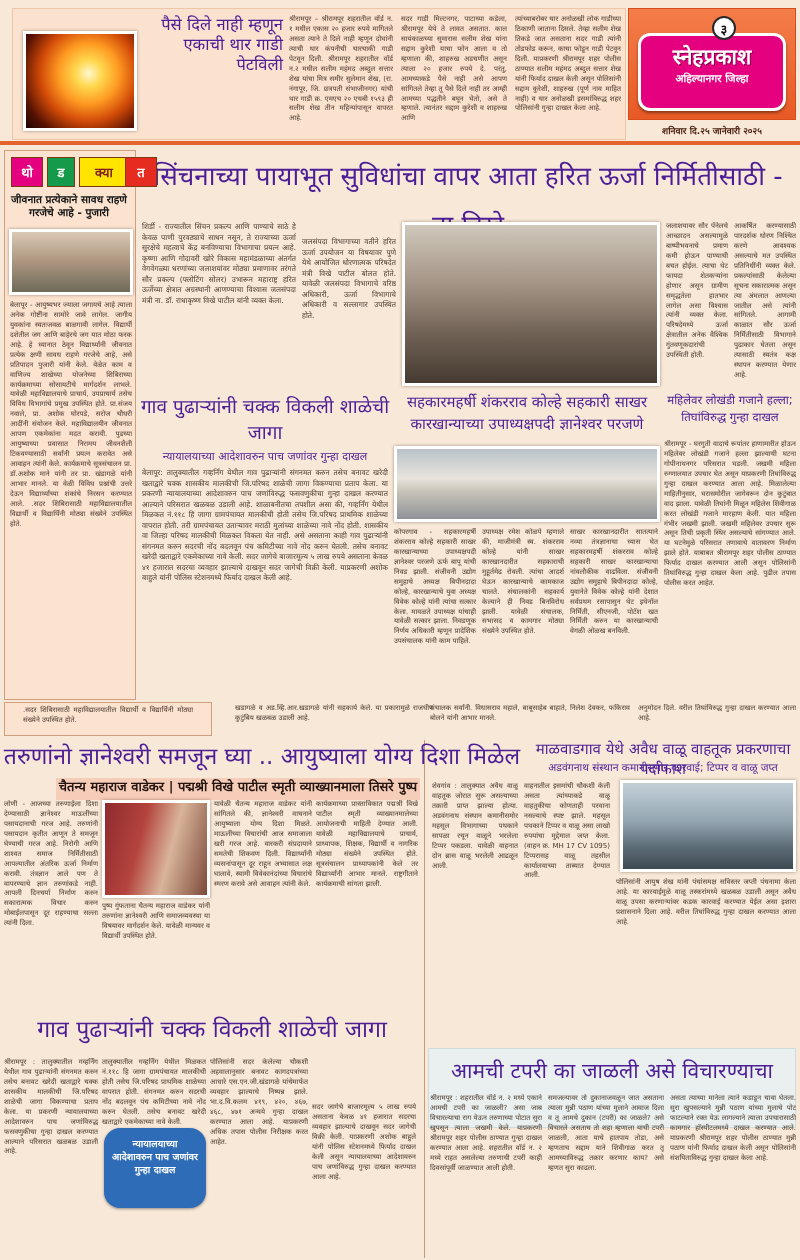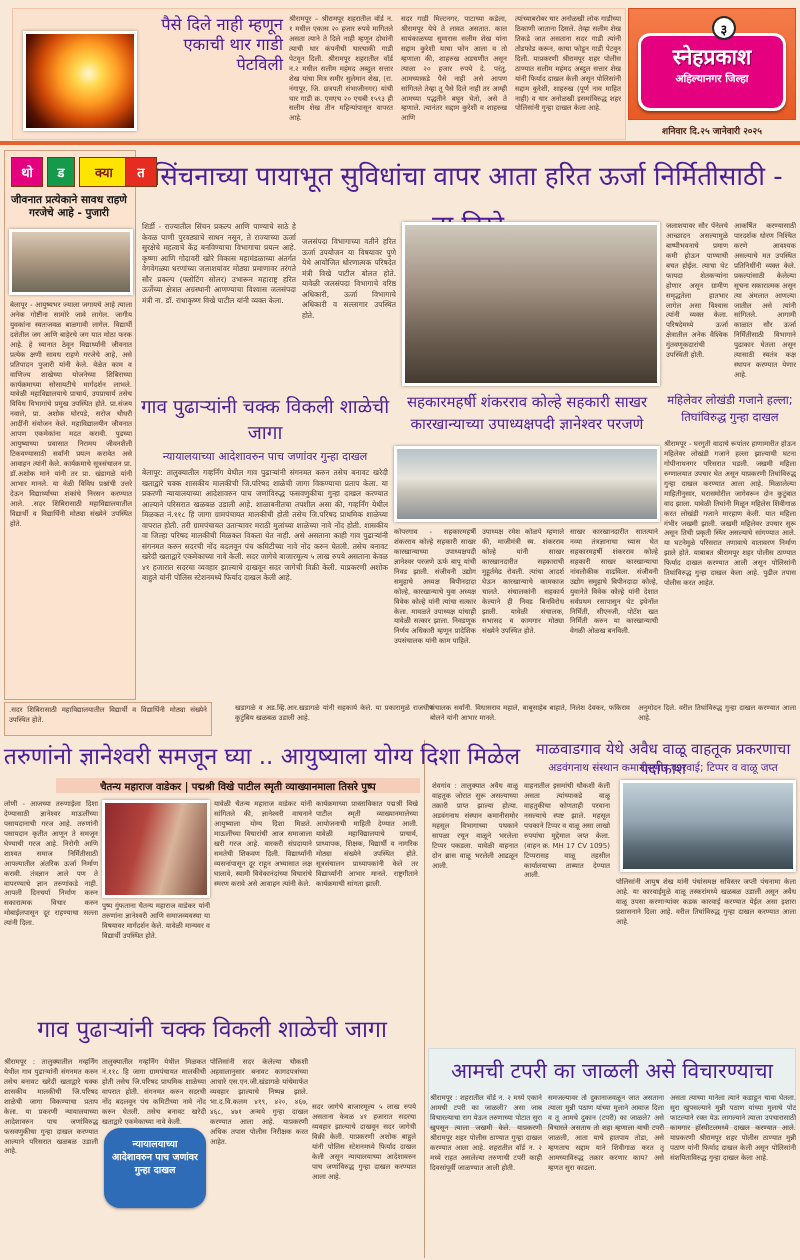--- a/index.html
+++ b/index.html
@@ -30,21 +30,21 @@
   .dateline{left:628px;top:124px;width:168px;text-align:center;font-weight:bold;font-size:9px;color:#4a1f10;}
   .rule-orange{left:0;top:141px;width:800px;height:4px;background:#e4632e;}
   
   .briefbox{left:4px;top:150px;width:132px;height:550px;background:#fbe3d0;border:1px solid #cf9f7f;}
   .logo-box{position:absolute;top:6px;height:30px;color:#fff;font-weight:bold;font-size:13px;text-align:center;line-height:30px;border:1px solid #7a3b12;box-sizing:border-box;}
   .brief-head{position:absolute;left:5px;top:42px;width:118px;font-weight:bold;font-size:10.5px;line-height:1.25;text-align:center;color:#161616;}
   
   .bluebox{background:#2f6cb7;color:#fff;font-weight:bold;font-size:9.5px;line-height:1.35;text-align:center;border-radius:16px;padding:10px 8px;box-sizing:border-box;box-shadow:0 1px 3px rgba(0,0,0,.4);}
   .subband{background:#f6cdb9;color:#241510;font-weight:bold;text-align:center;}
   .vrule{width:1px;background:#c49a7c;}
-  .tailbox{background:#fbe3d0;border:1px solid #cf9f7f;padding:3px 4px;box-sizing:border-box;}
+  .tailbox{background:#fbe3d0;border:1px solid #cf9f7f;padding:3px 18px;box-sizing:border-box;}
   .stab-band{background:#e9f0ef;border:1px solid #cfdcda;margin-top:40px;}
 </style>
 </head>
 <body>
 
 <div class="abs topbox panel">
   <div class="abs photo fire" style="left:10px;top:22px;width:114px;height:100px"></div>
   <div class="abs headline tophead" style="left:130px;top:6px;width:140px;height:122px">पैसे दिले नाही म्हणून एकाची थार गाडी पेटविली</div>
   <div class="abs bodytext sm" style="left:276px;top:6px;width:104px;height:120px">श्रीरामपूर – श्रीरामपूर शहरातील वॉर्ड न. १ मधील एकास २० हजार रुपये मागितले असता त्याने ते दिले नाही म्हणून दोघांनी त्याची थार कंपनीची चारचाकी गाडी पेटवून दिली. श्रीरामपूर शहरातील वॉर्ड न.२ मधील सलीम महंमद अब्दुल सत्तार शेख यांचा मित्र समीर सुलेमान शेख, (रा. नंगापूर, जि. छत्रपती संभाजीनगर) यांची थार गाडी क्र. एमएच २० एचबी १५९३ ही सलीम शेख तीन महिन्यांपासून वापरत आहे.</div>
   <div class="abs bodytext sm" style="left:388px;top:6px;width:106px;height:120px">सदर गाडी मिल्टनगर, पाटाच्या कडेला, श्रीरामपूर येथे ते लावत असतात. काल सायंकाळच्या सुमारास सलीम शेख यांना सद्दाम कुरेशी याचा फोन आला व तो म्हणाला की, शाहरुख अडचणीत असून त्याला २० हजार रुपये दे. परंतु, आमच्याकडे पैसे नाही असे आपण सांगितले तेव्हा तू पैसे दिले नाही तर आम्ही आमच्या पद्धतीने बघून घेतो, असे ते म्हणाले. त्यानंतर सद्दाम कुरेशी व शाहरुख आणि</div>
@@ -92,21 +92,21 @@
 <div class="abs bodytext sm" style="left:664px;top:440px;width:132px;height:258px">श्रीरामपूर - घरगुती वादाचे रूपांतर हाणामारीत होऊन महिलेवर लोखंडी गजाने हल्ला झाल्याची घटना गोपीनाथनगर परिसरात घडली. जखमी महिला रुग्णालयात उपचार घेत असून याप्रकरणी तिघांविरुद्ध गुन्हा दाखल करण्यात आला आहे. मिळालेल्या माहितीनुसार, घरासमोरील जागेवरून दोन कुटुंबात वाद झाला. यावेळी तिघांनी मिळून महिलेस शिवीगाळ करत लोखंडी गजाने मारहाण केली. यात महिला गंभीर जखमी झाली. जखमी महिलेवर उपचार सुरू असून तिची प्रकृती स्थिर असल्याचे सांगण्यात आले. या घटनेमुळे परिसरात तणावाचे वातावरण निर्माण झाले होते. याबाबत श्रीरामपूर शहर पोलीस ठाण्यात फिर्याद दाखल करण्यात आली असून पोलिसांनी तिघांविरुद्ध गुन्हा दाखल केला आहे. पुढील तपास पोलीस करत आहेत.</div>
 
 <div class="abs bodytext sm tailbox" style="left:4px;top:702px;width:208px;height:34px">.सदर शिबिरासाठी महाविद्यालयातील विद्यार्थी व विद्यार्थिनी मोठ्या संख्येने उपस्थित होते.</div>
 <div class="abs bodytext sm" style="left:235px;top:704px;width:198px;height:32px">खडागळे व अड.व्हि.आर.खडागळे यांनी सहकार्य केले. या प्रकारामुळे राजधीप कुटुंबिय खळबळ उडाली आहे.</div>
 <div class="abs bodytext sm" style="left:430px;top:704px;width:200px;height:32px">संचालक सर्वांनी. विधासराव महाले, बाबूसाहेब बाहाते, निलेश देवकर, फकिराव बोलने यांनी आभार मानले.</div>
 <div class="abs bodytext sm" style="left:638px;top:704px;width:158px;height:32px">अनुमोदन दिले. वरील तिघांविरुद्ध गुन्हा दाखल करण्यात आला आहे.</div>
 
 <div class="abs vrule" style="left:424px;top:740px;height:518px"></div>
 
 <div class="abs headline center" style="left:0px;top:740px;width:524px;font-size:23px;line-height:1.4">तरुणांनो ज्ञानेश्वरी समजून घ्या .. आयुष्याला योग्य दिशा मिळेल</div>
-<div class="abs subband" style="left:56px;top:778px;width:364px;height:15px;font-size:10px;line-height:17px">चैतन्य महाराज वाडेकर | पद्मश्री विखे पाटील स्मृती व्याख्यानमाला तिसरे पुष्प</div>
+<div class="abs subband" style="left:56px;top:778px;width:364px;height:22px;font-size:13px;line-height:17px">चैतन्य महाराज वाडेकर | पद्मश्री विखे पाटील स्मृती व्याख्यानमाला तिसरे पुष्प</div>
 <div class="abs bodytext sm" style="left:4px;top:800px;width:94px;height:204px">लोणी - आजच्या तरुणाईला दिशा देण्यासाठी ज्ञानेश्वर माऊलींच्या पसायदानाची गरज आहे. तरुणांनी पसायदान कृतीत आणून ते समजून घेण्याची गरज आहे. निरोगी आणि शाश्वत समाज निर्मितीसाठी आपल्यातील अंतरिक ऊर्जा निर्माण करावी. तंत्रज्ञान आले पण ते वापरण्याचे ज्ञान तरुणांकडे नाही. आपली दिनचर्या निर्माण करुन सकारात्मक विचार करुन मोबाईलपासून दूर राहण्याचा सल्ला त्यांनी दिला.</div>
 <div class="abs photo" style="left:102px;top:800px;width:108px;height:98px;background:linear-gradient(105deg,#8e2a2e 0%,#b4443d 35%,#d9b49a 62%,#7c4a3a 100%)"></div>
 <div class="abs bodytext sm" style="left:102px;top:902px;width:108px;height:102px">पुष्प गुंफताना चैतन्य महाराज वाडेकर यांनी तरुणांना ज्ञानेश्वरी आणि समाजव्यवस्था या विषयावर मार्गदर्शन केले. यावेळी मान्यवर व विद्यार्थी उपस्थित होते.</div>
 <div class="abs bodytext sm" style="left:214px;top:800px;width:98px;height:204px">यावेळी चैतन्य महाराज वाडेकर यांनी सांगितले की, ज्ञानेश्वरी वाचनाने आयुष्याला योग्य दिशा मिळते. माऊलींच्या विचारांची आज समाजाला खरी गरज आहे. वारकरी संप्रदायाने समतेची शिकवण दिली. विद्यार्थ्यांनी व्यसनांपासून दूर राहून अभ्यासात लक्ष घालावे, स्वामी विवेकानंदांच्या विचारांचे स्मरण करावे असे आवाहन त्यांनी केले.</div>
 <div class="abs bodytext sm" style="left:316px;top:800px;width:102px;height:204px">कार्यक्रमाच्या प्रास्ताविकात पद्मश्री विखे पाटील स्मृती व्याख्यानमालेच्या आयोजनाची माहिती देण्यात आली. यावेळी महाविद्यालयाचे प्राचार्य, प्राध्यापक, शिक्षक, विद्यार्थी व नागरिक मोठ्या संख्येने उपस्थित होते. सूत्रसंचालन प्राध्यापकांनी केले तर विद्यार्थ्यांनी आभार मानले. राष्ट्रगीताने कार्यक्रमाची सांगता झाली.</div>
 
 <div class="abs headline center" style="left:530px;top:740px;width:266px;font-size:15px;line-height:1.3">माळवाडगाव येथे अवैध वाळू वाहतूक प्रकरणाचा पर्दाफाश</div>
 <div class="abs headline center" style="left:530px;top:760px;width:266px;font-size:10.5px">अडवंगनाथ संस्थान कमानीसमोर कारवाई; टिप्पर व वाळू जप्त</div>
 <div class="abs photo" style="left:620px;top:780px;width:176px;height:92px;background:linear-gradient(180deg,#c3d0d8 0%,#93a5b1 45%,#5b6b76 75%,#3e4a52 100%)"></div>
 <div class="abs bodytext sm" style="left:432px;top:782px;width:86px;height:222px">शेवगांव : तालुक्यात अवैध वाळू वाहतूक जोरात सुरू असल्याच्या तक्रारी प्राप्त झाल्या होत्या. अडवंगनाथ संस्थान कमानीसमोर महसूल विभागाच्या पथकाने सापळा रचून वाळूने भरलेला टिप्पर पकडला. यावेळी वाहनात दोन ब्रास वाळू भरलेली आढळून आली.</div>

